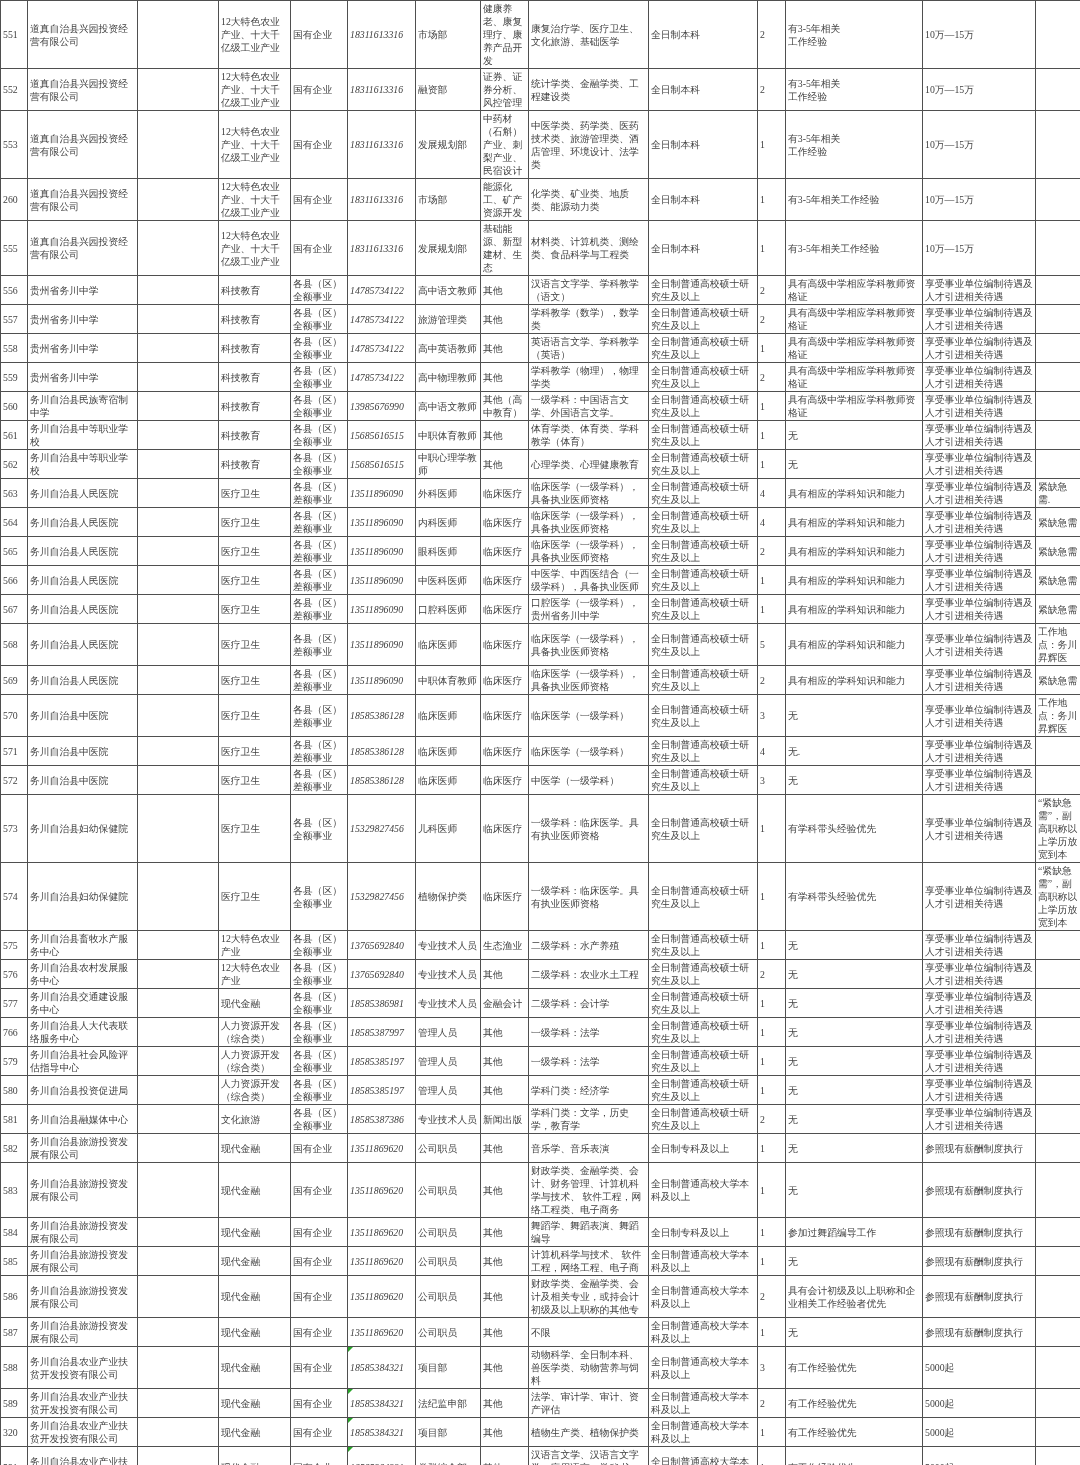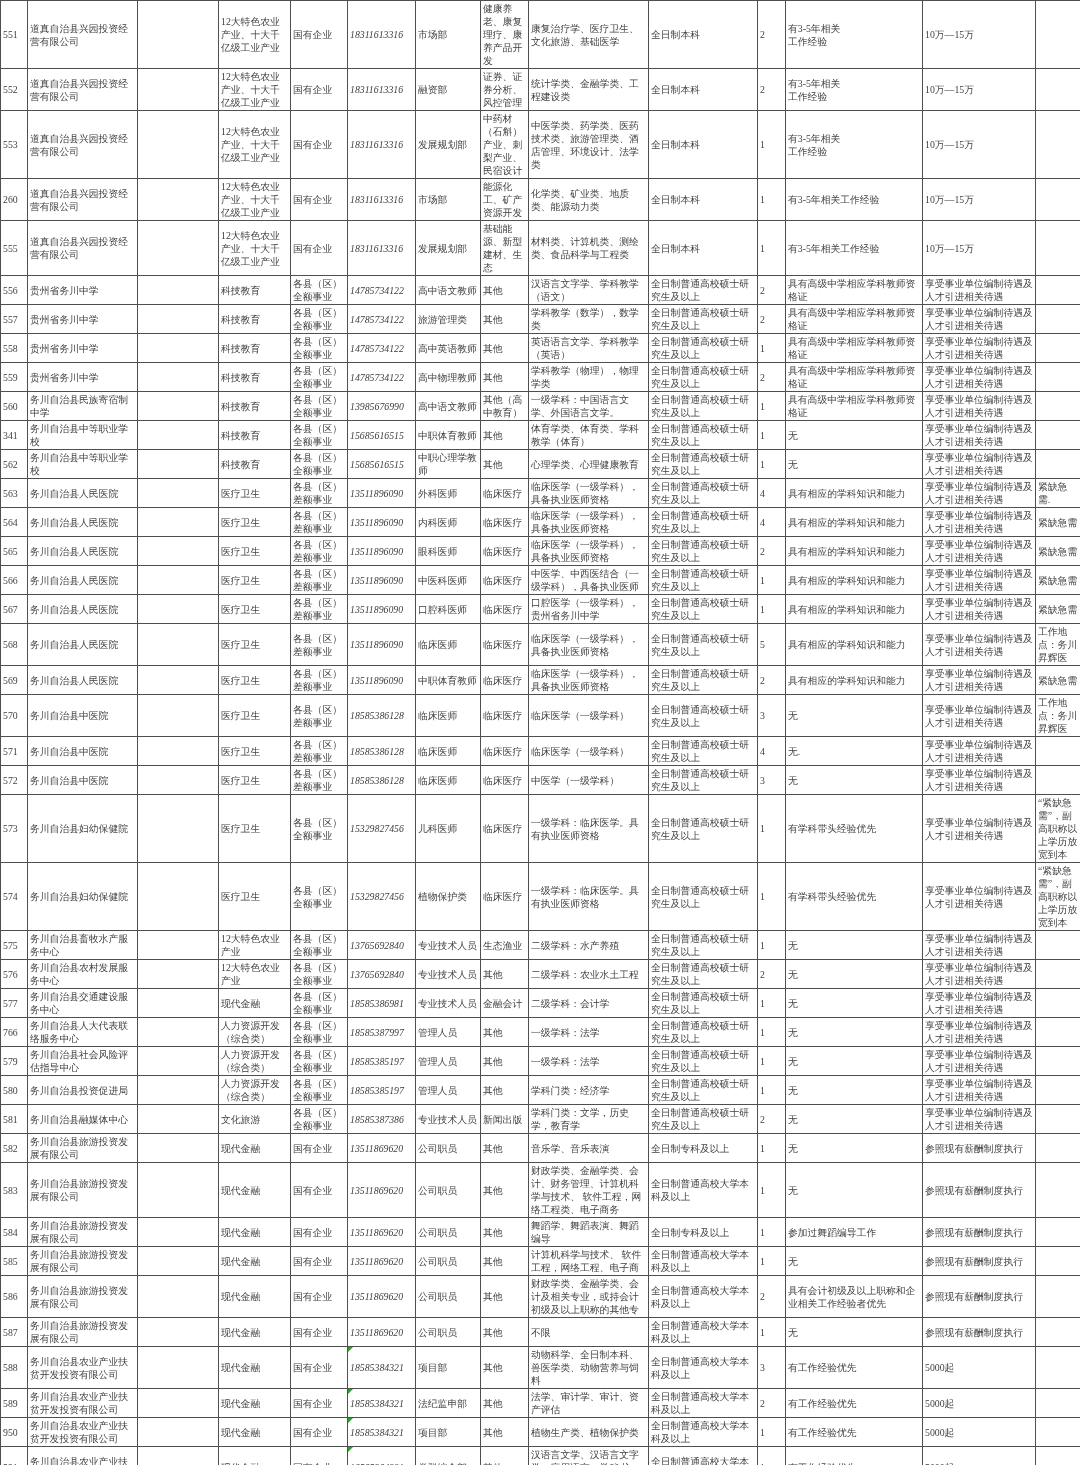--- a/index.html
+++ b/index.html
@@ -210,21 +210,21 @@
           <td class="c-position"><span>高中语文教师</span></td>
           <td class="c-category"><span>其他（高中教育）</span></td>
           <td class="c-major"><span>一级学科：中国语言文学、外国语言文学。</span></td>
           <td class="c-education"><span>全日制普通高校硕士研究生及以上</span></td>
           <td class="c-count"><span>1</span></td>
           <td class="c-experience"><span>具有高级中学相应学科教师资格证</span></td>
           <td class="c-salary"><span>享受事业单位编制待遇及人才引进相关待遇</span></td>
           <td class="c-note"></td>
         </tr>
         <tr>
-          <td class="c-id"><span>341</span></td>
+          <td class="c-id"><span>561</span></td>
           <td class="c-company"><span>务川自治县中等职业学校</span></td>
           <td class="c-blank"></td>
           <td class="c-industry"><span>科技教育</span></td>
           <td class="c-type"><span>各县（区）全额事业</span></td>
           <td class="c-phone"><span>15685616515</span></td>
           <td class="c-position"><span>中职体育教师</span></td>
           <td class="c-category"><span>其他</span></td>
           <td class="c-major"><span>体育学类、体育类、学科教学（体育）</span></td>
           <td class="c-education"><span>全日制普通高校硕士研究生及以上</span></td>
           <td class="c-count"><span>1</span></td>
@@ -674,21 +674,21 @@
           <td class="c-position"><span>法纪监申部</span></td>
           <td class="c-category"><span>其他</span></td>
           <td class="c-major"><span>法学、审计学、审计、资产评估</span></td>
           <td class="c-education"><span>全日制普通高校大学本科及以上</span></td>
           <td class="c-count"><span>2</span></td>
           <td class="c-experience"><span>有工作经验优先</span></td>
           <td class="c-salary"><span>5000起</span></td>
           <td class="c-note"></td>
         </tr>
         <tr>
-          <td class="c-id"><span>950</span></td>
+          <td class="c-id"><span>320</span></td>
           <td class="c-company"><span>务川自治县农业产业扶贫开发投资有限公司</span></td>
           <td class="c-blank"></td>
           <td class="c-industry"><span>现代金融</span></td>
           <td class="c-type"><span>国有企业</span></td>
           <td class="c-phone"><span>18585384321</span><span class="flag" style="border-top-color: rgb(39, 163, 39);"></span></td>
           <td class="c-position"><span>项目部</span></td>
           <td class="c-category"><span>其他</span></td>
           <td class="c-major"><span>植物生产类、植物保护类</span></td>
           <td class="c-education"><span>全日制普通高校大学本科及以上</span></td>
           <td class="c-count"><span>1</span></td>

